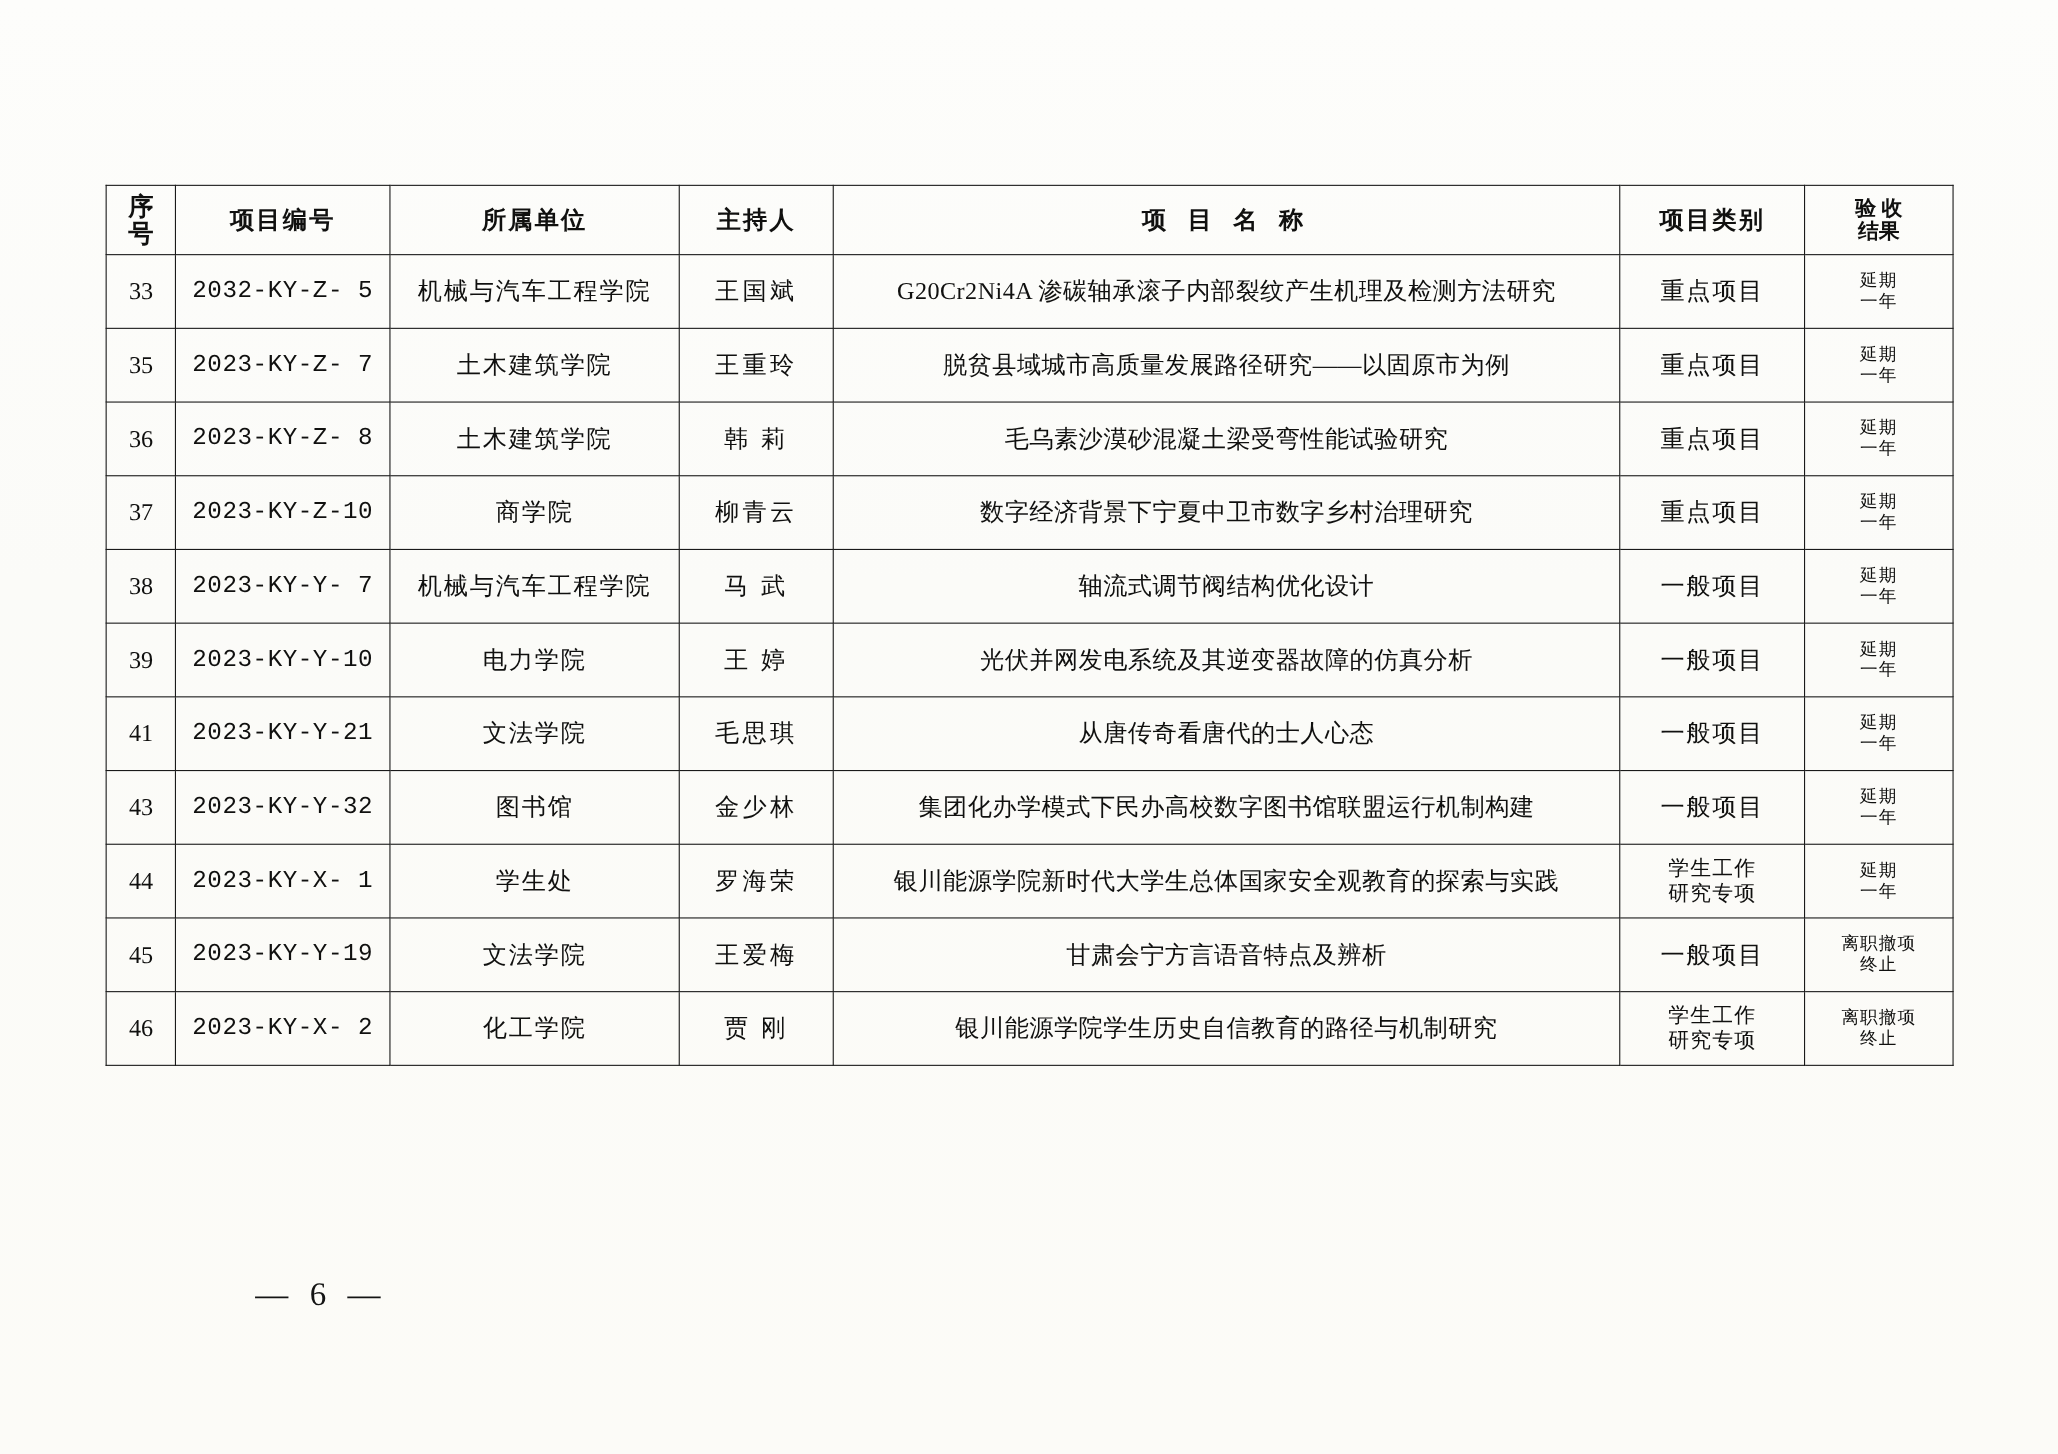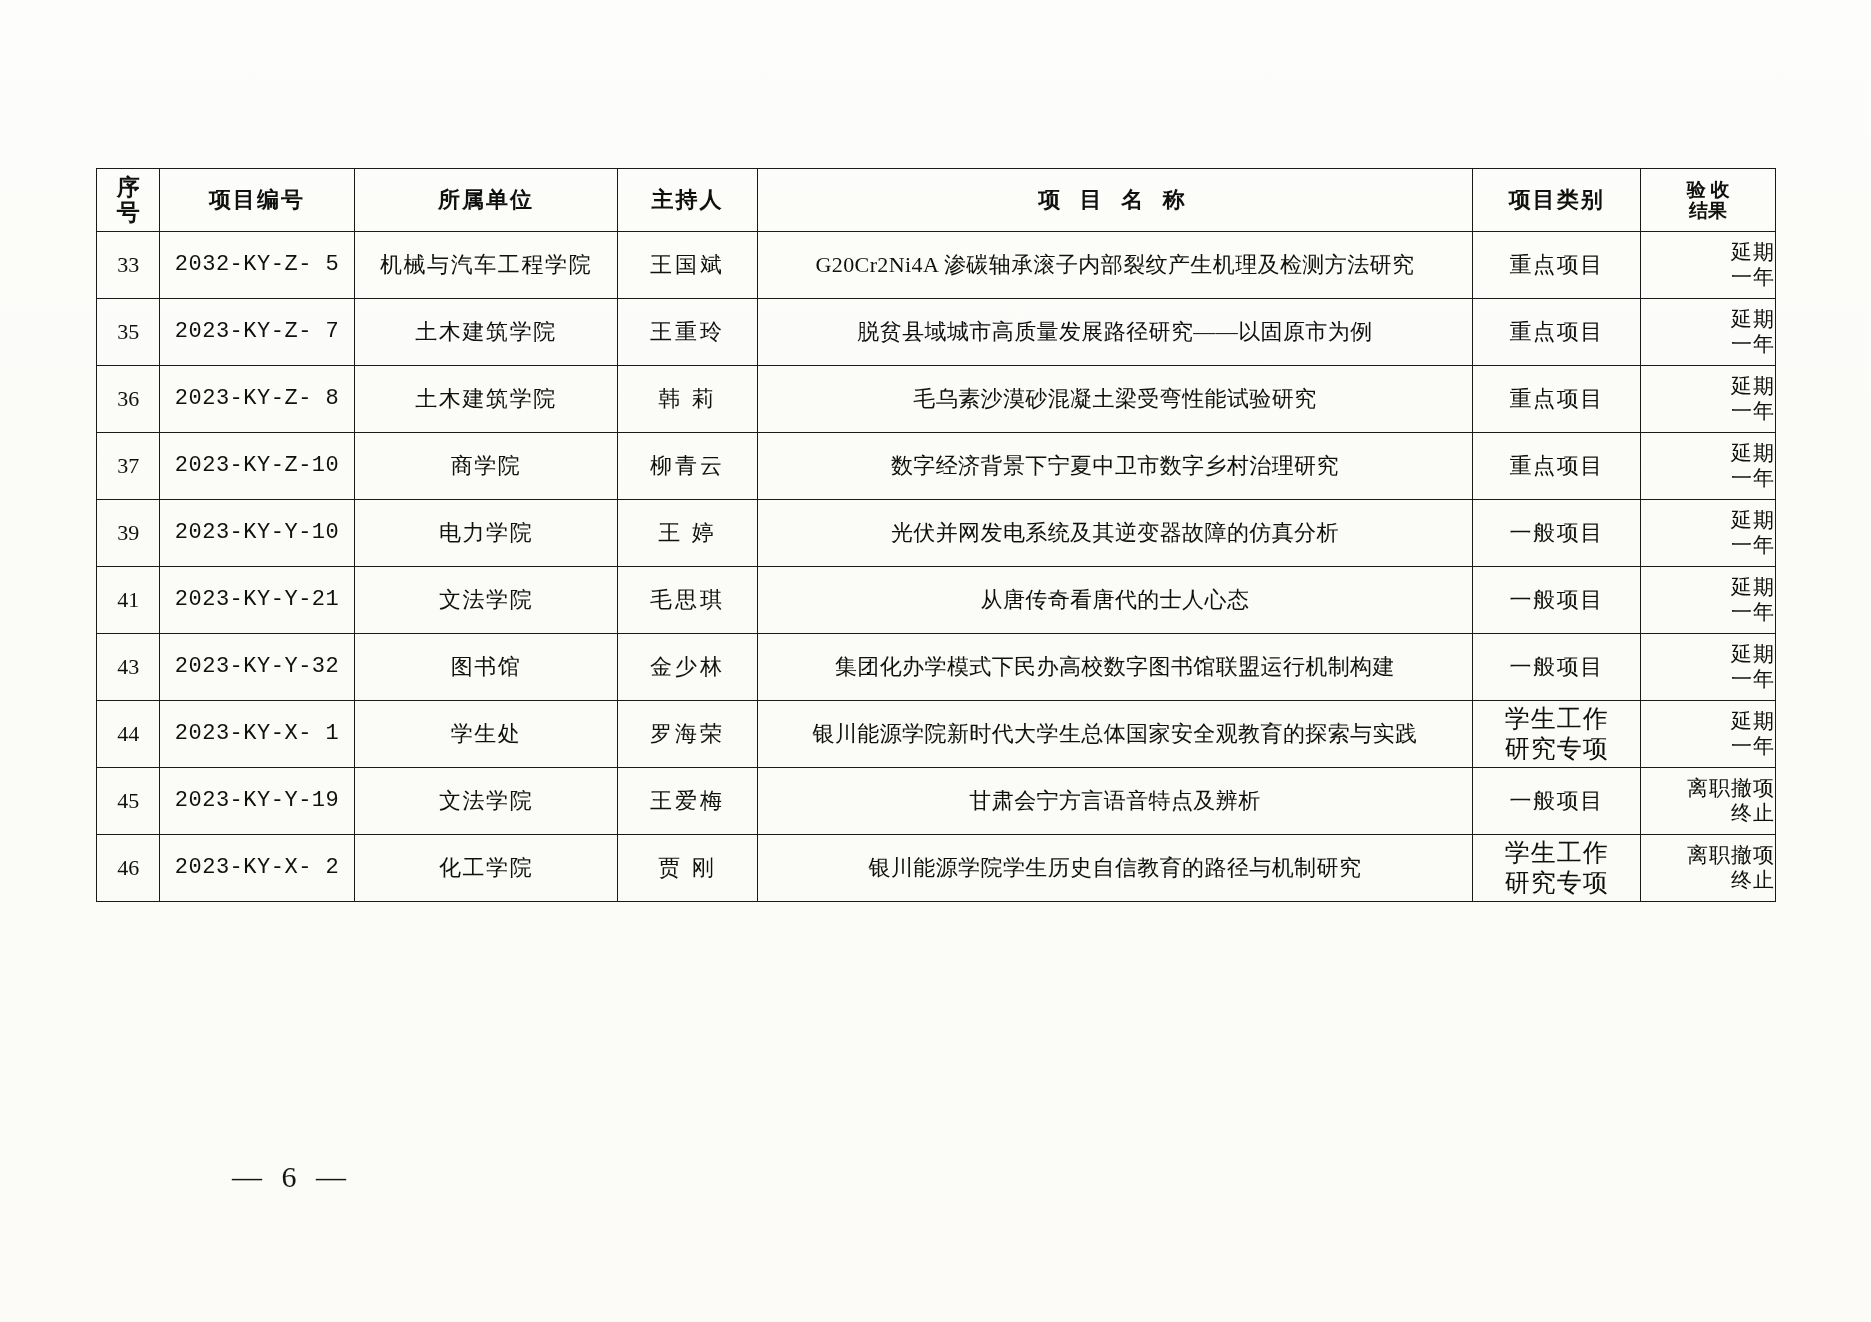--- a/index.html
+++ b/index.html
@@ -67,28 +67,27 @@
     font-size: 22px;
     letter-spacing: 0.4px;
     padding: 0 10px;
   }
   .unit-cell, .host-cell, .type-cell {
     letter-spacing: 1.6px;
   }
   .host-cell { letter-spacing: 3px; }
   .two-line {
     line-height: 1.22;
-    font-size: 25px;
+    font-size: 19px;
     letter-spacing: 1px;
   }
   .res-cell {
-    font-size: 21px;
+    font-size: 16px;
     letter-spacing: 1px;
     line-height: 1.2;
-    text-align: right;
   }
   .hdr-seq {
     font-size: 23px;
     line-height: 1.1;
     letter-spacing: 0;
   }
   .hdr-res {
     font-size: 19px;
     line-height: 1.12;
     letter-spacing: 0;
@@ -193,20 +192,34 @@
             <td class="name-cell">数字经济背景下宁夏中卫市数字乡村治理研究</td>
             <td class="type-cell">重点项目</td>
             <td>
               <div class="res-cell">
                 <div>延期</div>
                 <div>一年</div>
               </div>
             </td>
           </tr>
           <tr>
+            <td class="">38</td>
+            <td class="code-cell">2023-KY-Y- 7</td>
+            <td class="unit-cell">机械与汽车工程学院</td>
+            <td class="host-cell">马 武</td>
+            <td class="name-cell">轴流式调节阀结构优化设计</td>
+            <td class="type-cell">一般项目</td>
+            <td>
+              <div class="res-cell">
+                <div>延期</div>
+                <div>一年</div>
+              </div>
+            </td>
+          </tr>
+          <tr>
             <td class="">39</td>
             <td class="code-cell">2023-KY-Y-10</td>
             <td class="unit-cell">电力学院</td>
             <td class="host-cell">王 婷</td>
             <td class="name-cell">光伏并网发电系统及其逆变器故障的仿真分析</td>
             <td class="type-cell">一般项目</td>
             <td>
               <div class="res-cell">
                 <div>延期</div>
                 <div>一年</div>

